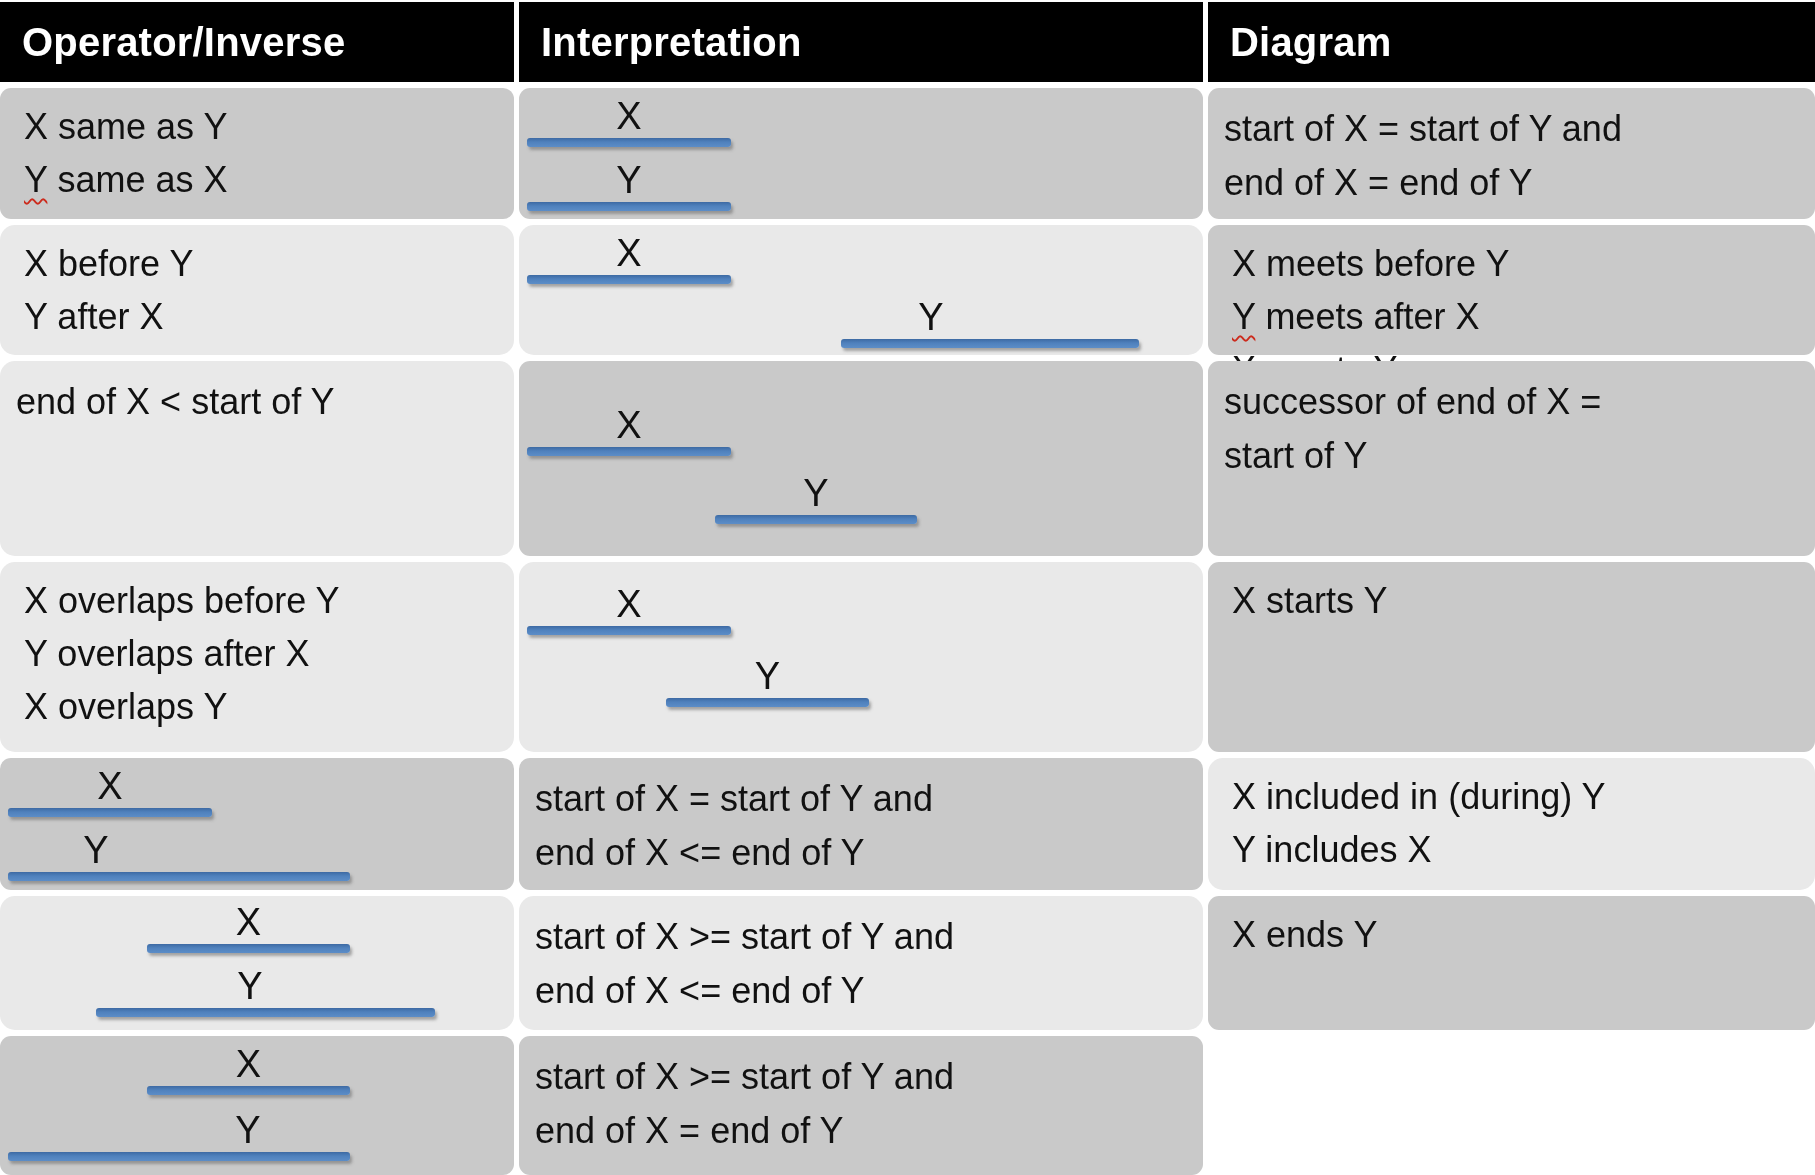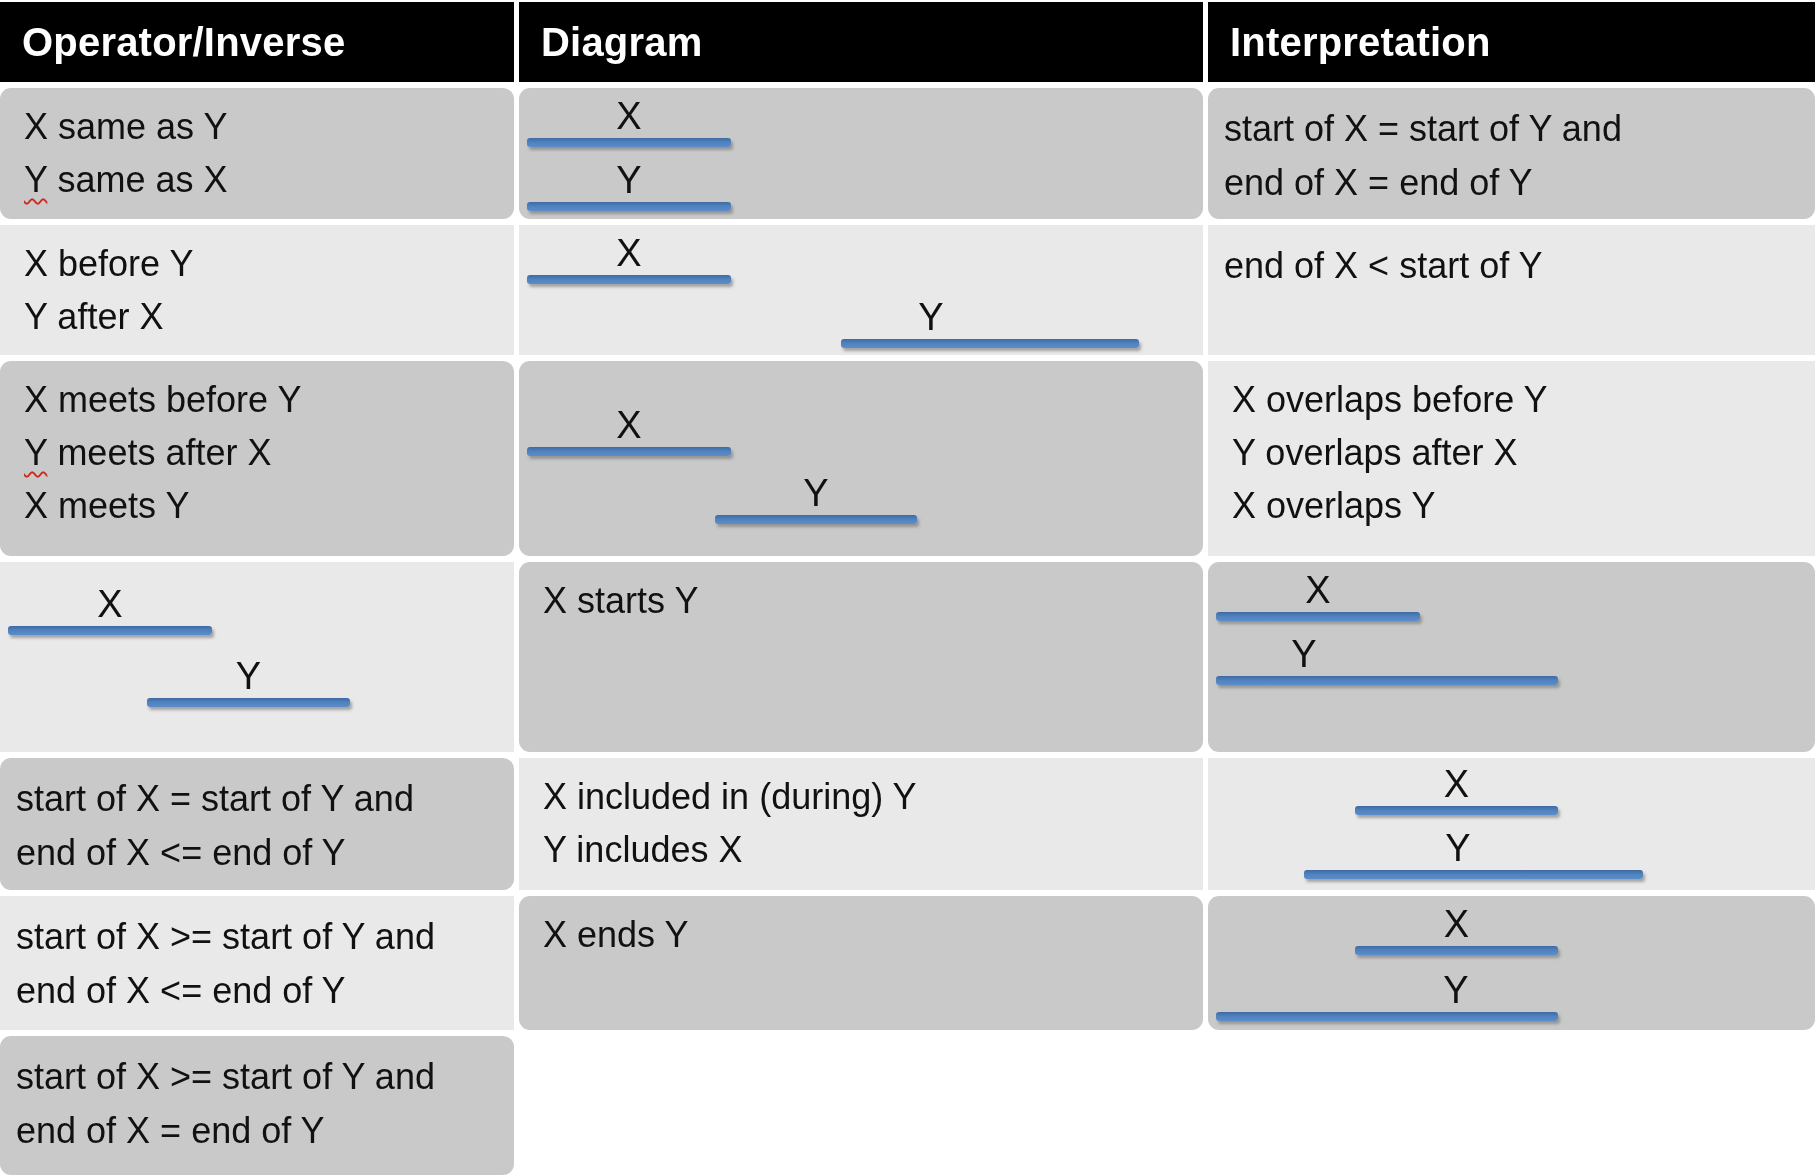--- a/index.html
+++ b/index.html
@@ -18,21 +18,21 @@
     grid-template-rows:80px 131px 130px 195px 190px 132px 134px 139px;
     gap:6px 5px;background:#ffffff;padding-top:2px;
   }
   .hcell{
     background:var(--header-bg);color:var(--header-text);
     font-size:40px;font-weight:bold;display:flex;align-items:center;
     padding-left:22px;letter-spacing:.2px;
   }
   .cell{position:relative;}
   .dark{background:var(--row-dark);border-radius:11px;}
-  .light{background:var(--row-light);}
+  .light{background:var(--row-light);border-radius:15px;}
   .op{padding:12px 8px 0 24px;}
   .op .line{font-size:36px;line-height:53px;white-space:nowrap;}
   .interp{padding:14px 8px 16px 16px;}
   .interp .line{font-size:36px;line-height:54px;white-space:nowrap;}
   .sq{
     text-decoration-line:underline;text-decoration-style:wavy;
     text-decoration-color:var(--squiggle);text-decoration-thickness:2px;
     text-underline-offset:6px;
   }
   .diag{overflow:hidden;}
@@ -47,22 +47,22 @@
     border-radius:3px;
     box-shadow:2px 3px 3px rgba(105,105,105,.55);
   }
 </style>
 </head>
 <body>
 
 <div class="tbl">
 
   <div class="hcell">Operator/Inverse</div>
+  <div class="hcell">Interpretation</div>
   <div class="hcell">Diagram</div>
-  <div class="hcell">Interpretation</div>
 
   <div class="cell op dark">
     <div class="line">X same as Y</div>
     <div class="line"><span class="sq">Y</span> same as X</div>
 
   </div>
   <div class="cell diag dark">
     <div class="bargroup" style="left: 8px; top: 8px; width: 204px;">
       <span class="blabel" style="left: 102px;">X</span>
       <div class="bline"></div>
@@ -85,39 +85,43 @@
   <div class="cell diag light">
     <div class="bargroup" style="left: 8px; top: 8px; width: 204px;">
       <span class="blabel" style="left: 102px;">X</span>
       <div class="bline"></div>
     </div>
     <div class="bargroup" style="left: 322px; top: 72px; width: 298px;">
       <span class="blabel" style="left: 90px;">Y</span>
       <div class="bline"></div>
     </div>
   </div>
-  <div class="cell interp light">
-    <div class="line">end of X &lt; start of Y</div>
-
-  </div>
-
   <div class="cell op dark">
     <div class="line">X meets before Y</div>
     <div class="line"><span class="sq">Y</span> meets after X</div>
     <div class="line">X meets Y</div>
+  </div>
+
+  <div class="cell interp light">
+    <div class="line">end of X &lt; start of Y</div>
+
   </div>
   <div class="cell diag dark">
     <div class="bargroup" style="left: 8px; top: 44px; width: 204px;">
       <span class="blabel" style="left: 102px;">X</span>
       <div class="bline"></div>
     </div>
     <div class="bargroup" style="left: 196px; top: 112px; width: 202px;">
       <span class="blabel" style="left: 101px;">Y</span>
       <div class="bline"></div>
     </div>
+  </div>
+  <div class="cell interp dark">
+    <div class="line">successor of end of X =</div>
+    <div class="line">start of Y</div>
   </div>
 
   <div class="cell op light">
     <div class="line">X overlaps before Y</div>
     <div class="line">Y overlaps after X</div>
     <div class="line">X overlaps Y</div>
   </div>
   <div class="cell diag light">
     <div class="bargroup" style="left: 8px; top: 22px; width: 204px;">
       <span class="blabel" style="left: 102px;">X</span>

